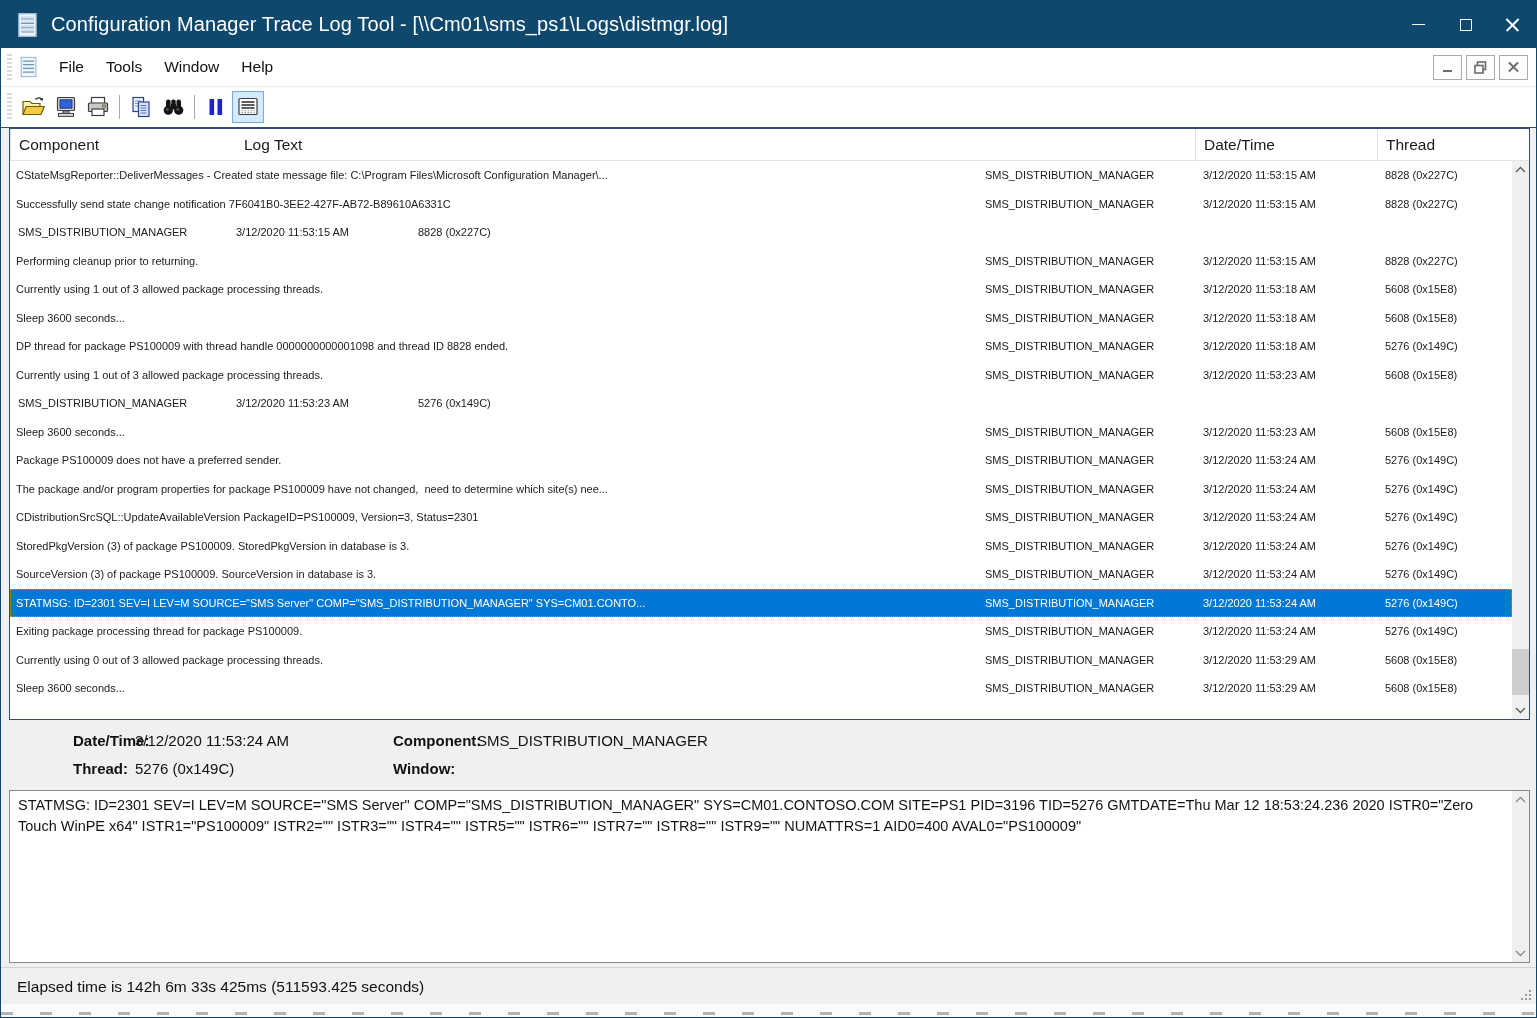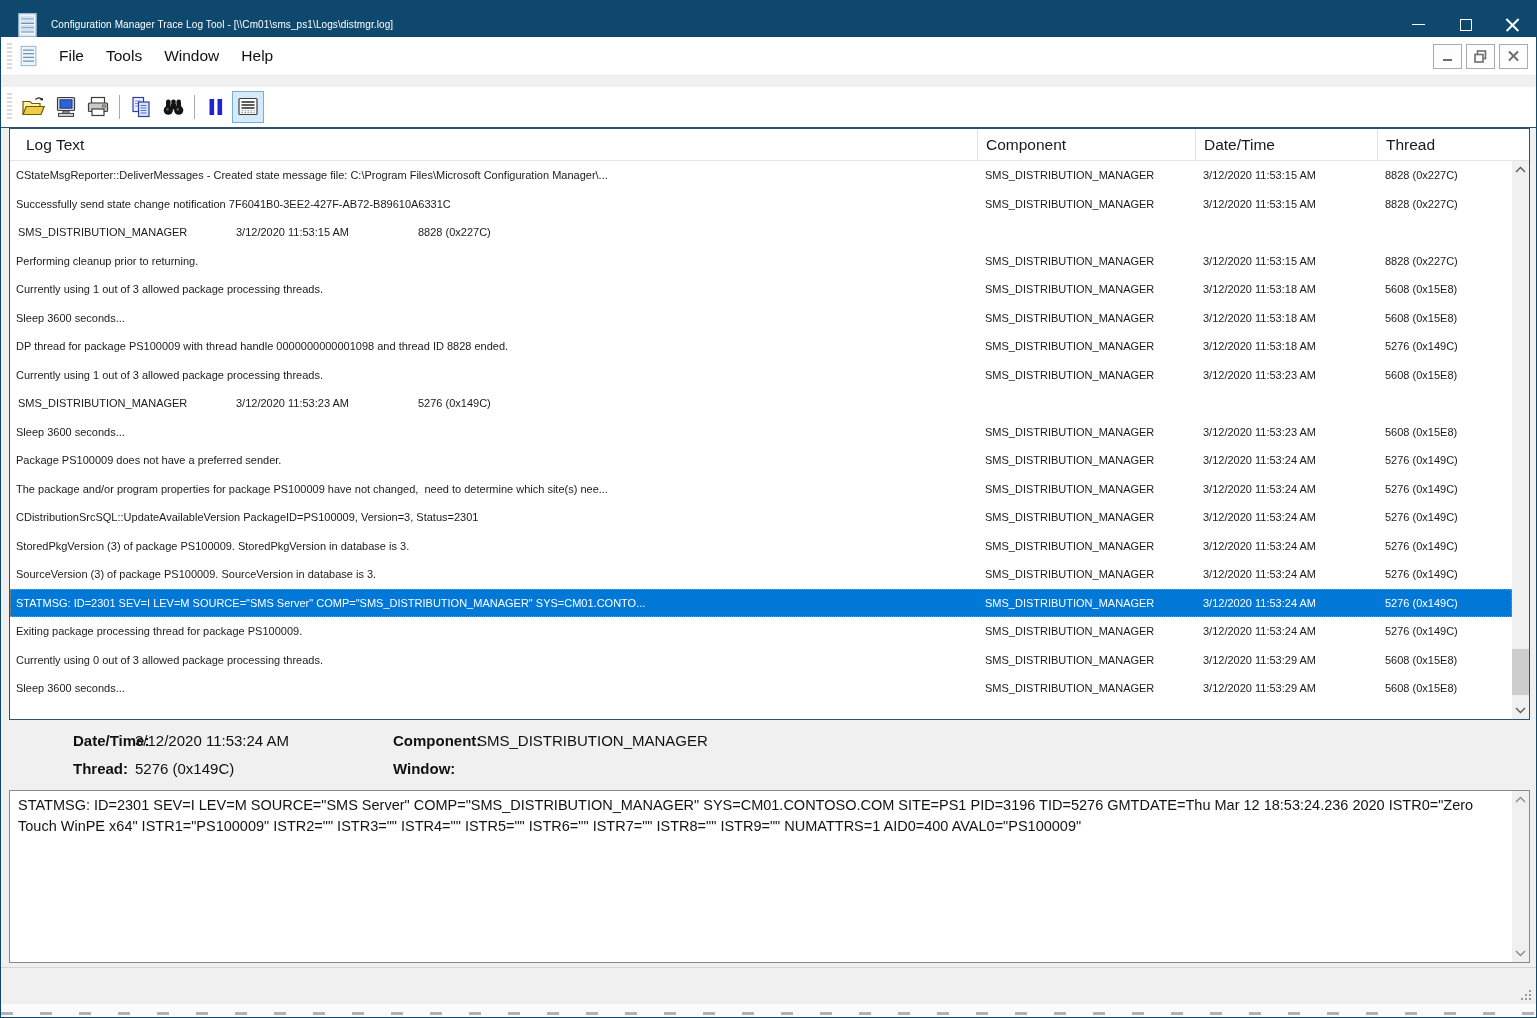--- a/index.html
+++ b/index.html
@@ -12,35 +12,35 @@
     border: 1px solid #0f486d;
   }
 
   
   .titlebar {
     position: absolute; top: 0; left: 0; right: 0; height: 47px;
     background: #0f486d; display: flex; align-items: center;
     color: #fff;
   }
   .titlebar .app-icon { margin: 0 10px 0 14px; width: 26px; height: 26px; flex: 0 0 auto; }
-  .titlebar .title-text { font-size: 10px; white-space: pre; letter-spacing: .1px; }
+  .titlebar .title-text { font-size: 20px; white-space: pre; letter-spacing: .1px; }
   .title-controls { margin-left: auto; display: flex; height: 100%; }
   .title-btn { width: 47px; height: 100%; display: flex; align-items: center; justify-content: center; cursor: default; }
   .glyph-min { width: 13px; height: 0; border-top: 1.6px solid #fff; }
   .glyph-max { width: 12px; height: 12px; border: 1.4px solid #fff; }
   .glyph-close { position: relative; width: 15px; height: 15px; }
   .glyph-close::before, .glyph-close::after {
     content: ""; position: absolute; left: -1px; top: 6.5px; width: 17px; height: 1.6px; background: #fff;
   }
   .glyph-close::before { transform: rotate(45deg); }
   .glyph-close::after { transform: rotate(-45deg); }
 
   
   .menubar {
-    position: absolute; top: 36px; left: 0; right: 0; height: 39px;
+    position: absolute; top: 47px; left: 0; right: 0; height: 39px;
     background: #fff; display: flex; align-items: center;
     border-bottom: 1px solid #ededed;
   }
   .menubar .gripper { width: 5px; height: 26px; margin-left: 6px;
     background: repeating-linear-gradient(180deg,#d8d8d8 0 2px,transparent 2px 4px); }
   .menubar .doc-icon { width: 22px; height: 24px; margin: 0 8px 0 6px; }
   .menu-item { font-size: 15.5px; color: #111; padding: 6px 11px; white-space: pre; }
   .mdi-controls { margin-left: auto; margin-right: 8px; display: flex; gap: 4px; }
   .mdi-btn {
     width: 29px; height: 25px; background: #fdfdfd; border: 1px solid #ababab;
@@ -255,22 +255,22 @@
           </g>
         <g stroke="#8a8a8a" stroke-width="1" stroke-dasharray="1.5 1.5">
             <path d="M5.5 15.8h13M5.5 17.6h13"></path>
           </g>
       </svg>
     </div>
   </div>
 
   <div class="listview">
     <div class="lv-header">
+      <div class="lv-hcell h-comp">Component</div>
       <div class="lv-hcell h-text">Log Text</div>
-      <div class="lv-hcell h-comp">Component</div>
       <div class="lv-hcell h-dt">Date/Time</div>
       <div class="lv-hcell h-th">Thread</div>
     </div>
     <div class="lv-body">
     <div class="lv-row">
       <div class="lv-cell c-text"><span>CStateMsgReporter::DeliverMessages - Created state message file: C:\Program Files\Microsoft Configuration Manager\...</span></div>
       <div class="lv-cell c-comp">SMS_DISTRIBUTION_MANAGER</div>
       <div class="lv-cell c-dt">3/12/2020 11:53:15 AM</div>
       <div class="lv-cell c-th">8828 (0x227C)</div>
     </div>
@@ -435,20 +435,21 @@
       </div>
       <div class="sb-arrow sb-down">
         <svg width="11" height="7" viewBox="0 0 11 7">
             <path d="M1 1l4.5 4.5L10 1" fill="none" stroke="#8a8a8a" stroke-width="1.4"></path>
           </svg>
       </div>
     </div>
   </div>
 
   <div class="statusbar">
+    <span>Elapsed time is 142h 6m 33s 425ms (511593.425 seconds)</span>
     <svg class="resize-grip" width="16" height="16" viewBox="0 0 16 16">
       <g fill="#9a9a9a">
         <rect x="12" y="12" width="2" height="2"></rect>
           <rect x="12" y="8" width="2" height="2"></rect>
           <rect x="12" y="4" width="2" height="2"></rect>
         <rect x="8" y="12" width="2" height="2"></rect>
           <rect x="8" y="8" width="2" height="2"></rect>
         <rect x="4" y="12" width="2" height="2"></rect>
       </g>
     </svg>

